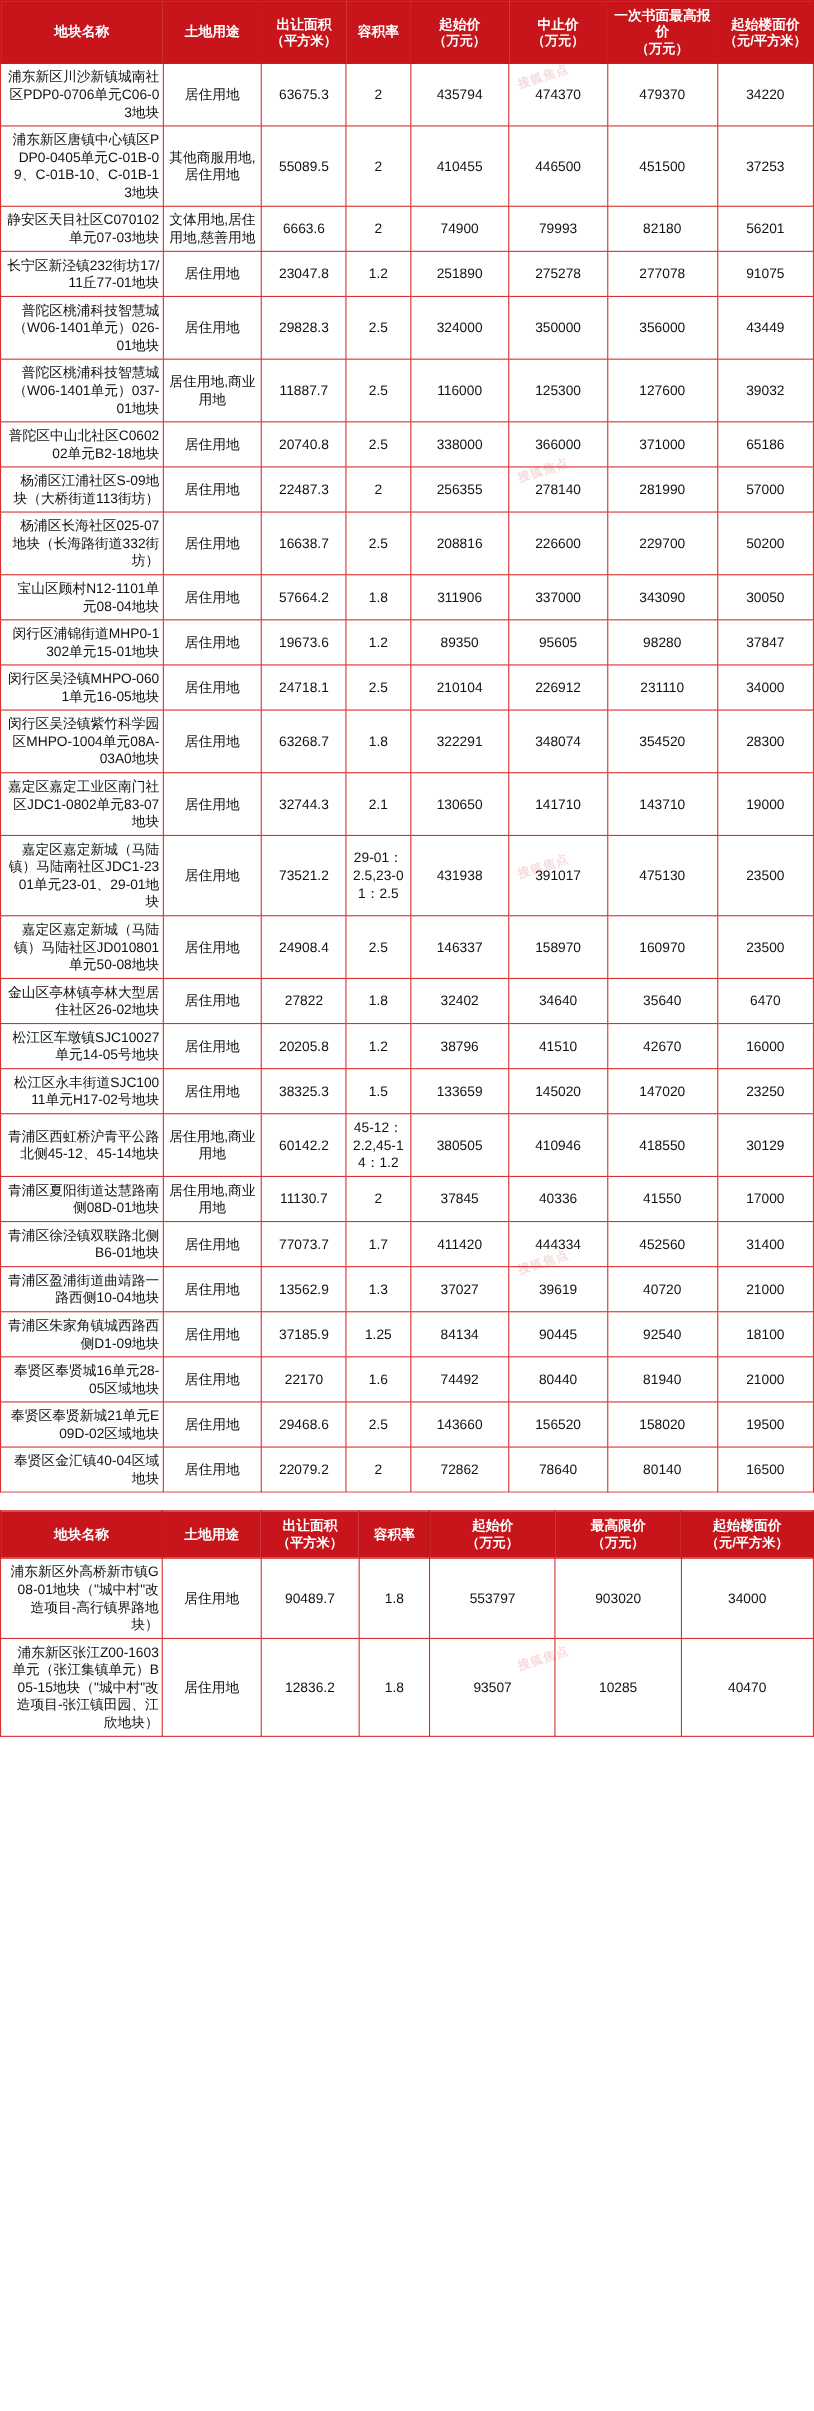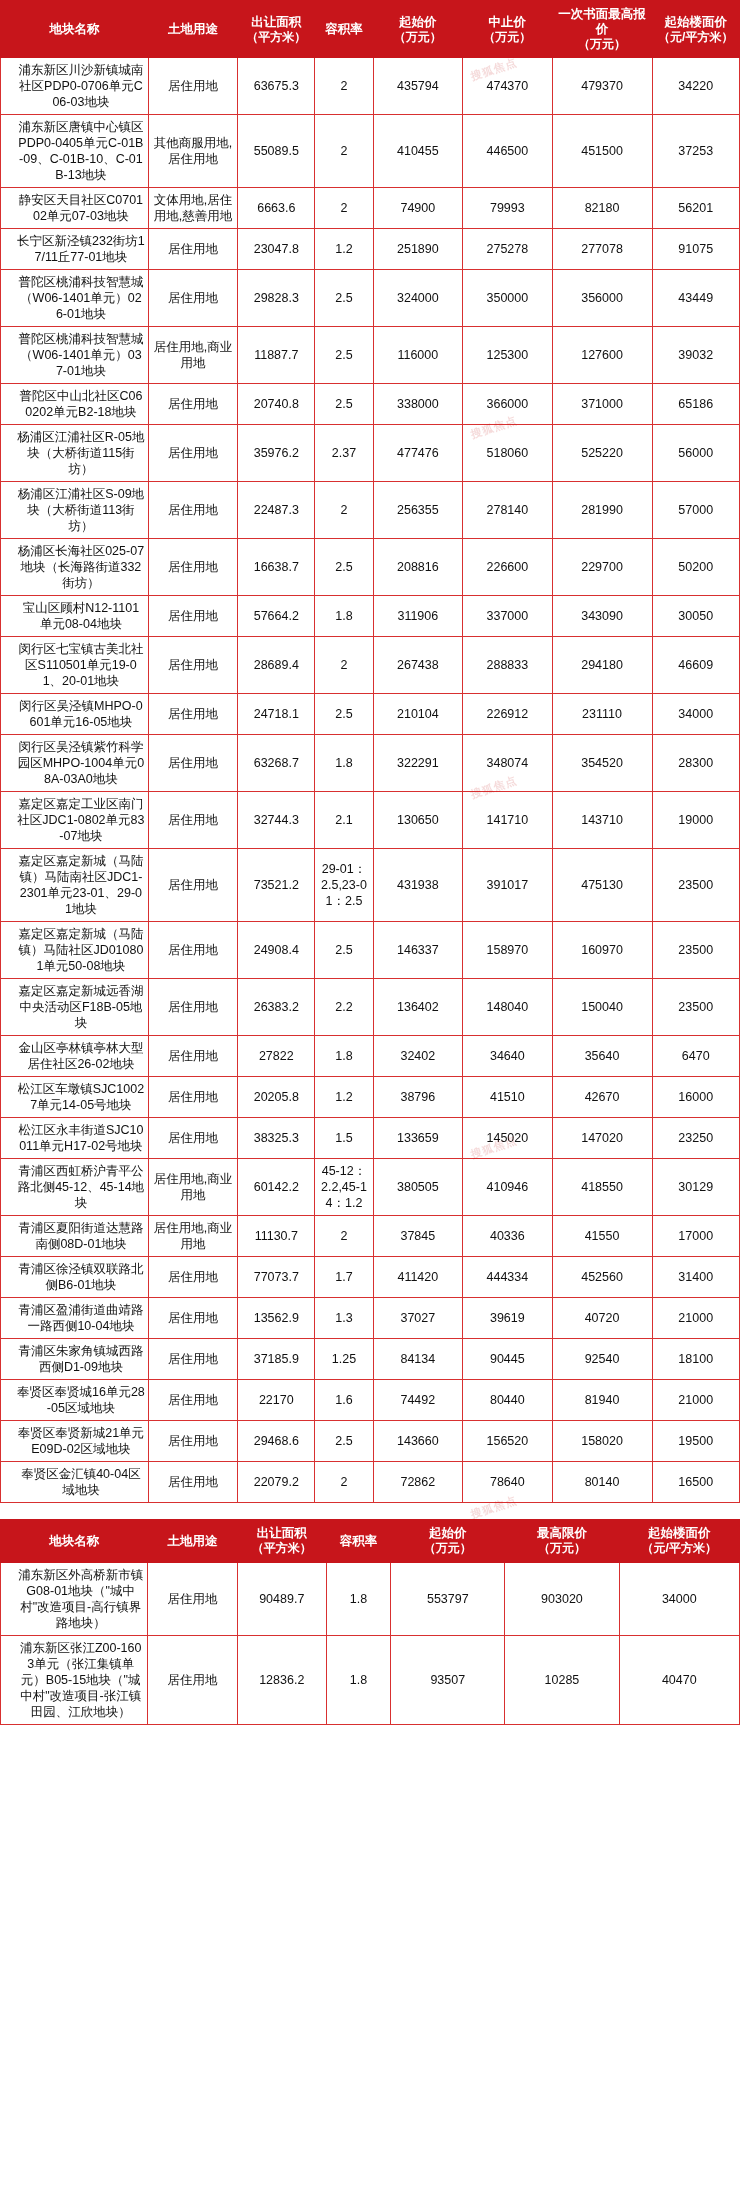--- a/index.html
+++ b/index.html
@@ -40,22 +40,22 @@
     line-height: 1.2;
     padding: 6px 2px;
     border: 1px solid #c7151b;
   }
   thead th .sub {
     display: block;
     font-weight: bold;
     font-size: 12px;
   }
   td.name {
-    text-align: center;
-    padding-left: 16px;
+    text-align: right;
+    padding-left: 5px;
     padding-right: 3px;
     font-size: 12.5px;
   }
   td.use {
     font-size: 12.5px;
     margin-left: 17px;
   }
   .spacer {
     height: 16px;
     background: #ffffff;
@@ -182,30 +182,20 @@
           <td class="name">普陀区中山北社区C060202单元B2-18地块</td>
           <td class="use">居住用地</td>
           <td>20740.8</td>
           <td>2.5</td>
           <td>338000</td>
           <td>366000</td>
           <td>371000</td>
           <td>65186</td>
         </tr>
         <tr>
-          <td class="name">杨浦区江浦社区R-05地块（大桥街道115街坊）</td>
-          <td class="use">居住用地</td>
-          <td>35976.2</td>
-          <td>2.37</td>
-          <td>477476</td>
-          <td>518060</td>
-          <td>525220</td>
-          <td>56000</td>
-        </tr>
-        <tr>
           <td class="name">杨浦区江浦社区S-09地块（大桥街道113街坊）</td>
           <td class="use">居住用地</td>
           <td>22487.3</td>
           <td>2</td>
           <td>256355</td>
           <td>278140</td>
           <td>281990</td>
           <td>57000</td>
         </tr>
         <tr>
@@ -222,28 +212,28 @@
           <td class="name">宝山区顾村N12-1101单元08-04地块</td>
           <td class="use">居住用地</td>
           <td>57664.2</td>
           <td>1.8</td>
           <td>311906</td>
           <td>337000</td>
           <td>343090</td>
           <td>30050</td>
         </tr>
         <tr>
-          <td class="name">闵行区七宝镇古美北社区S110501单元19-01、20-01地块</td>
-          <td class="use">居住用地</td>
-          <td>28689.4</td>
-          <td>2</td>
-          <td>267438</td>
-          <td>288833</td>
-          <td>294180</td>
-          <td>46609</td>
+          <td class="name">闵行区浦锦街道MHP0-1302单元15-01地块</td>
+          <td class="use">居住用地</td>
+          <td>19673.6</td>
+          <td>1.2</td>
+          <td>89350</td>
+          <td>95605</td>
+          <td>98280</td>
+          <td>37847</td>
         </tr>
         <tr>
           <td class="name">闵行区吴泾镇MHPO-0601单元16-05地块</td>
           <td class="use">居住用地</td>
           <td>24718.1</td>
           <td>2.5</td>
           <td>210104</td>
           <td>226912</td>
           <td>231110</td>
           <td>34000</td>
@@ -279,30 +269,20 @@
           <td>23500</td>
         </tr>
         <tr>
           <td class="name">嘉定区嘉定新城（马陆镇）马陆社区JD010801单元50-08地块</td>
           <td class="use">居住用地</td>
           <td>24908.4</td>
           <td>2.5</td>
           <td>146337</td>
           <td>158970</td>
           <td>160970</td>
-          <td>23500</td>
-        </tr>
-        <tr>
-          <td class="name">嘉定区嘉定新城远香湖中央活动区F18B-05地块</td>
-          <td class="use">居住用地</td>
-          <td>26383.2</td>
-          <td>2.2</td>
-          <td>136402</td>
-          <td>148040</td>
-          <td>150040</td>
           <td>23500</td>
         </tr>
         <tr>
           <td class="name">金山区亭林镇亭林大型居住社区26-02地块</td>
           <td class="use">居住用地</td>
           <td>27822</td>
           <td>1.8</td>
           <td>32402</td>
           <td>34640</td>
           <td>35640</td>

